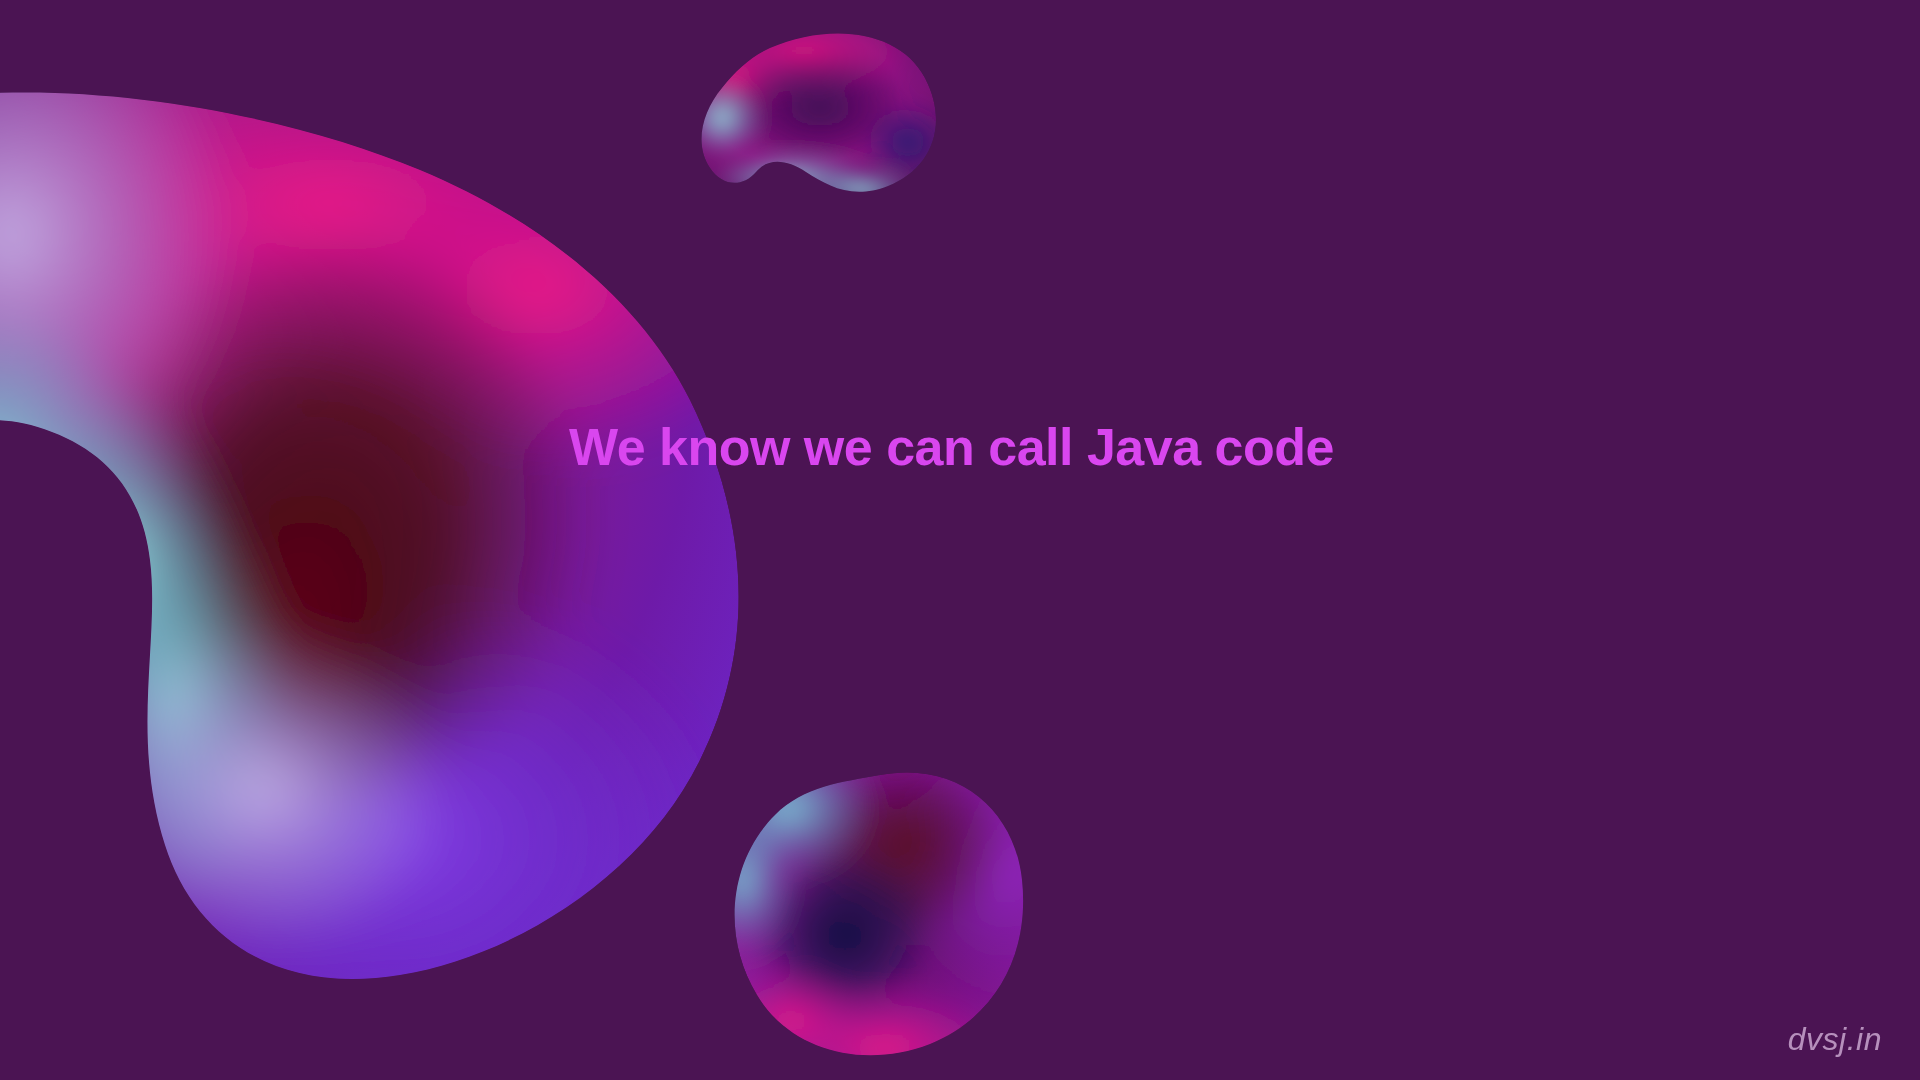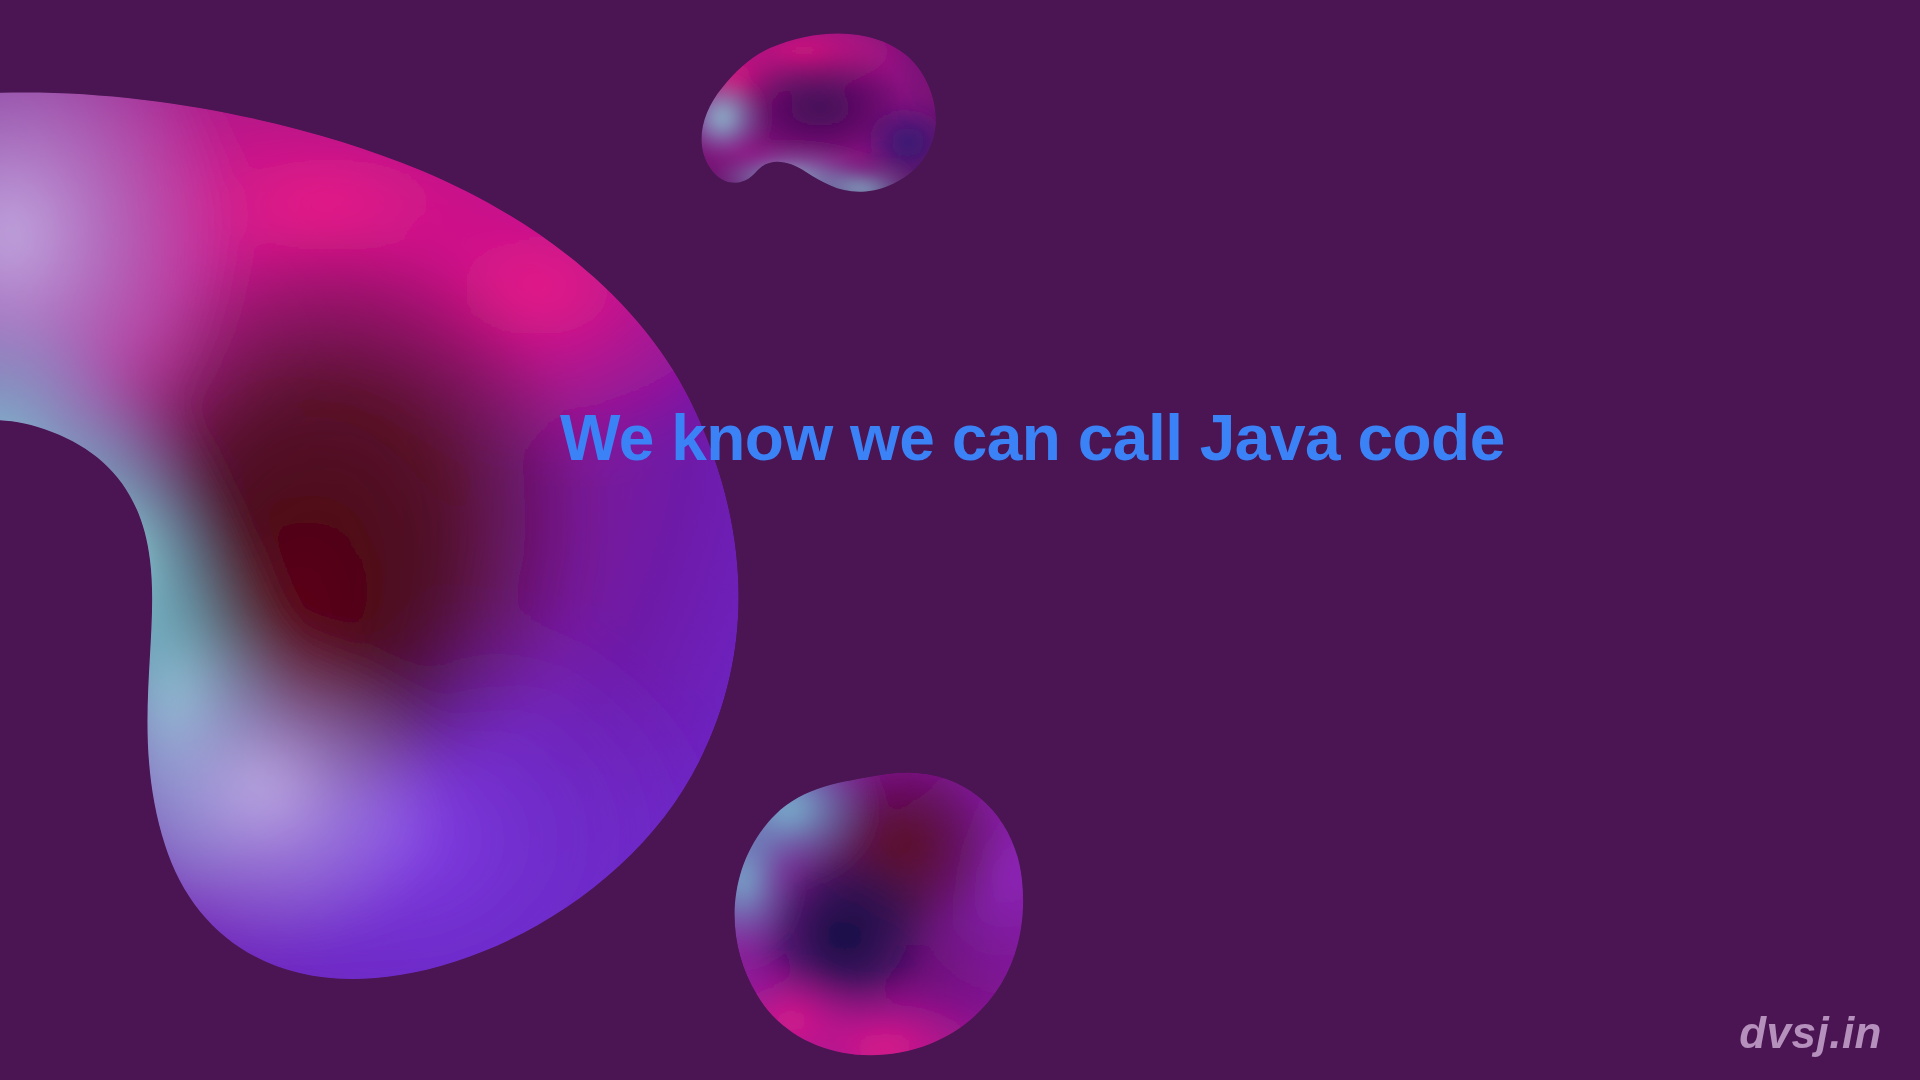--- a/index.html
+++ b/index.html
@@ -28,40 +28,40 @@
 
   
   .title-block {
     position: absolute;
     left: 556px;
     top: 378px;
     width: 1330px;
   }
 
   .title-line {
-    margin: 4px;
-    color: #3b82f6;
+    margin: 13px;
+    color: #d946ef;
     font-family: "Liberation Sans", sans-serif;
     font-weight: 700;
-    font-size: 64px;
+    font-size: 52px;
     line-height: 112px;
     letter-spacing: -0.5px;
     white-space: nowrap;
   }
 
   
   .watermark {
     position: absolute;
     right: 38px;
     bottom: 22px;
     color: #c9a6cf;
     font-family: "Liberation Sans", sans-serif;
     font-style: italic;
-    font-weight: 700;
-    font-size: 44px;
+    font-weight: 400;
+    font-size: 32px;
     letter-spacing: 0.5px;
     opacity: 0.85;
   }
 </style>
 </head>
 <body>
 
 <div class="slide">
 
   <svg class="blob-layer" viewBox="0 0 1920 1080" preserveAspectRatio="none" xmlns="http://www.w3.org/2000/svg">

